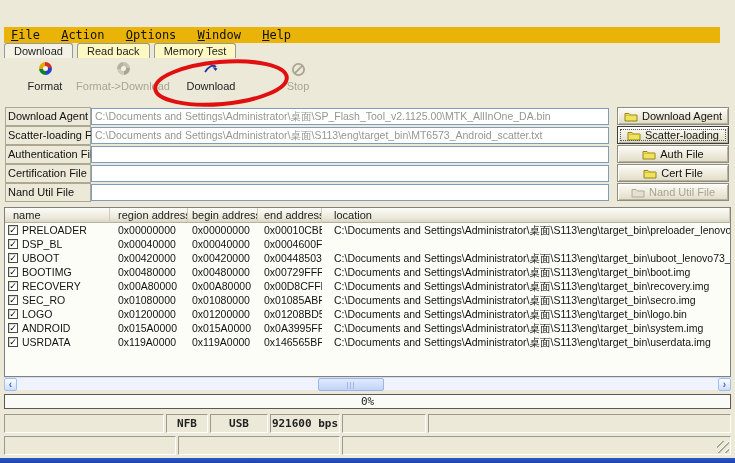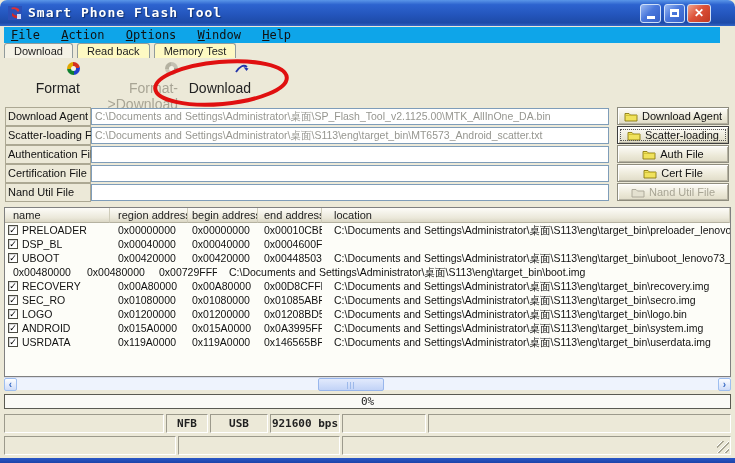--- a/index.html
+++ b/index.html
@@ -18,32 +18,32 @@
     letter-spacing:1px;text-shadow:1px 1px 1px #10306e;white-space:nowrap;}
   .capbtn{position:absolute;top:4px;width:21px;height:19px;border-radius:3px;border:1px solid #cfe0f8;
     box-sizing:border-box;color:#fff;text-align:center;font:bold 11px "Liberation Sans",sans-serif;line-height:17px;
     background:linear-gradient(135deg,#9ab9f2 0%,#4a78dc 45%,#3560c8 100%);}
   .capbtn.min{left:640px;}
   .capbtn.max{left:664px;}
   .capbtn.close{left:687px;width:24px;background:linear-gradient(135deg,#f0a58e 0%,#dd5138 45%,#c03822 100%);font-size:12px;}
   .glyph-min{display:inline-block;width:8px;height:3px;background:#fff;margin-top:11px;}
   .glyph-max{display:inline-block;width:9px;height:8px;border:2px solid #fff;border-top-width:3px;margin-top:4px;box-sizing:border-box;}
   
-  .menubar{position:absolute;left:4px;top:27px;right:15px;height:16px;background:#0ea5e9;
+  .menubar{position:absolute;left:4px;top:27px;right:15px;height:16px;background:#eab308;
     font:12px "DejaVu Sans Mono",monospace;color:#111;}
   .menu-item{display:inline-block;padding:0 7px;line-height:16px;}
   .menu-item::first-letter{text-decoration:underline;}
   
   .tabbar{position:absolute;left:4px;top:43px;right:4px;height:15px;font-size:11px;}
   .tab{display:inline-block;box-sizing:border-box;height:15px;line-height:14px;padding:0 9px;margin-right:1px;
     background:#fef9c3;border:1px solid #919b9c;border-bottom:none;border-radius:3px 3px 0 0;color:#222;}
   .tab.active{background:#f4f2e6;}
   
   .toolbar{position:absolute;left:0;top:58px;width:735px;height:46px;}
-  .tool{position:absolute;top:4px;text-align:right;font-size:14px;color:#222;}
+  .tool{position:absolute;top:4px;text-align:center;font-size:11px;color:#222;}
   .tool .ticon{display:block;height:17px;margin-bottom:1px;}
   .tool.disabled{color:#a8a595;}
   .ic-format{display:inline-block;width:13px;height:13px;border-radius:50%;
     background:conic-gradient(#d43020 0 22%,#2040cf 22% 48%,#0f8030 48% 75%,#e0a800 75% 100%);position:relative;}
   .ic-format::after{content:"";position:absolute;left:4px;top:4px;width:5px;height:5px;border-radius:50%;background:#f4f2e6;}
   .ic-format.gray{background:conic-gradient(#c4c1b2 0 25%,#a8a595 25% 50%,#cdcaba 50% 75%,#b4b1a0 75% 100%);}
   
   .fldlabel{position:absolute;left:5px;width:86px;height:19px;box-sizing:border-box;border:1px solid #aca893;
     background:#ece9d8;font-size:11px;line-height:17px;padding-left:2px;color:#111;white-space:nowrap;}
   .fldbox{position:absolute;left:91px;width:518px;height:17px;box-sizing:border-box;background:#fff;
@@ -99,32 +99,20 @@
   .grip{position:absolute;right:1px;bottom:1px;width:12px;height:12px;
     background:repeating-linear-gradient(135deg,transparent 0 3px,#fff 3px 4px,#a8a593 4px 5px);}
   
   .annotate{position:absolute;left:150px;top:57px;width:145px;height:53px;z-index:40;pointer-events:none;}
 </style>
 </head>
 <body>
 
 <div class="window">
 
-  <div class="titlebar">
-    <svg class="title-icon" viewBox="0 0 16 16">
-      <rect x="1" y="1" width="14" height="14" fill="#2b50b8"></rect>
-      <path d="M4 3 q4 -2 8 1 q1 2 -1 3 l-2 -2 q-2 -1.5 -3.5 -0.5 z" fill="#e03030"></path>
-      <path d="M5 8 q3 3 6 3 l1 2 q-4 1 -7 -2 z" fill="#d02828"></path>
-      <rect x="10" y="9" width="4" height="5" fill="#c8d8f8"></rect>
-    </svg>
-    <span class="title-text">Smart Phone Flash Tool</span>
-    <div class="capbtn min"><span class="glyph-min"></span></div>
-    <div class="capbtn max"><span class="glyph-max"></span></div>
-    <div class="capbtn close"><span>✕</span></div>
-  </div>
 
   <div class="menubar">
     <span class="menu-item">File</span>
     <span class="menu-item">Action</span>
     <span class="menu-item">Options</span>
     <span class="menu-item">Window</span>
     <span class="menu-item">Help</span>
   </div>
 
   <div class="tabbar">
@@ -144,20 +132,29 @@
     </div>
     <div class="tool" style="left:171px;width:80px;">
       <span class="ticon">
         <svg width="18" height="13" viewBox="0 0 18 13">
           <path d="M3 10 Q9 1 14 5" fill="none" stroke="#2233aa" stroke-width="1.8"></path>
           <path d="M15.5 6.5 l-5 -1.6 l3 4 z" fill="#2233aa"></path>
         </svg>
       </span>
       <span>Download</span>
     </div>
+    <div class="tool disabled" style="left:263px;width:70px;">
+      <span class="ticon">
+        <svg width="15" height="15" viewBox="0 0 15 15">
+          <circle cx="7.5" cy="7.5" r="5.6" fill="none" stroke="#a8a595" stroke-width="1.8"></circle>
+          <line x1="3.6" y1="11.4" x2="11.4" y2="3.6" stroke="#a8a595" stroke-width="1.8"></line>
+        </svg>
+      </span>
+      <span>Stop</span>
+    </div>
   </div>
 
   <svg class="annotate" viewBox="0 0 145 53">
     <ellipse cx="71" cy="26" rx="66" ry="21" fill="none" stroke="#e01010" stroke-width="4" transform="rotate(-5 71 26)"></ellipse>
   </svg>
 
   <div>
     <div class="fldlabel" style="top:107px;">Download Agent</div>
     <div class="fldbox" style="top:108px;">C:\Documents and Settings\Administrator\桌面\SP_Flash_Tool_v2.1125.00\MTK_AllInOne_DA.bin</div>
     <div class="browsebtn" style="top:107px;">
@@ -235,20 +232,24 @@
       <div class="td c-name">
             <span class="checkbox checked"></span>
             <span>UBOOT</span>
           </div>
       <div class="td c-reg">0x00420000</div>
       <div class="td c-beg">0x00420000</div>
       <div class="td c-end">0x00448503</div>
       <div class="td c-loc">C:\Documents and Settings\Administrator\桌面\S113\eng\target_bin\uboot_lenovo73_cu.bin</div>
     </div>
         <div class="trow">
+      <div class="td c-name">
+            <span class="checkbox checked"></span>
+            <span>BOOTIMG</span>
+          </div>
       <div class="td c-reg">0x00480000</div>
       <div class="td c-beg">0x00480000</div>
       <div class="td c-end">0x00729FFF</div>
       <div class="td c-loc">C:\Documents and Settings\Administrator\桌面\S113\eng\target_bin\boot.img</div>
     </div>
         <div class="trow">
       <div class="td c-name">
             <span class="checkbox checked"></span>
             <span>RECOVERY</span>
           </div>

